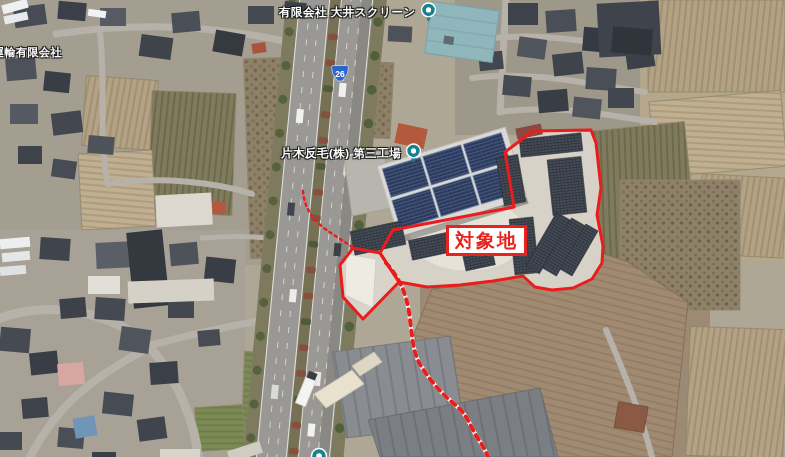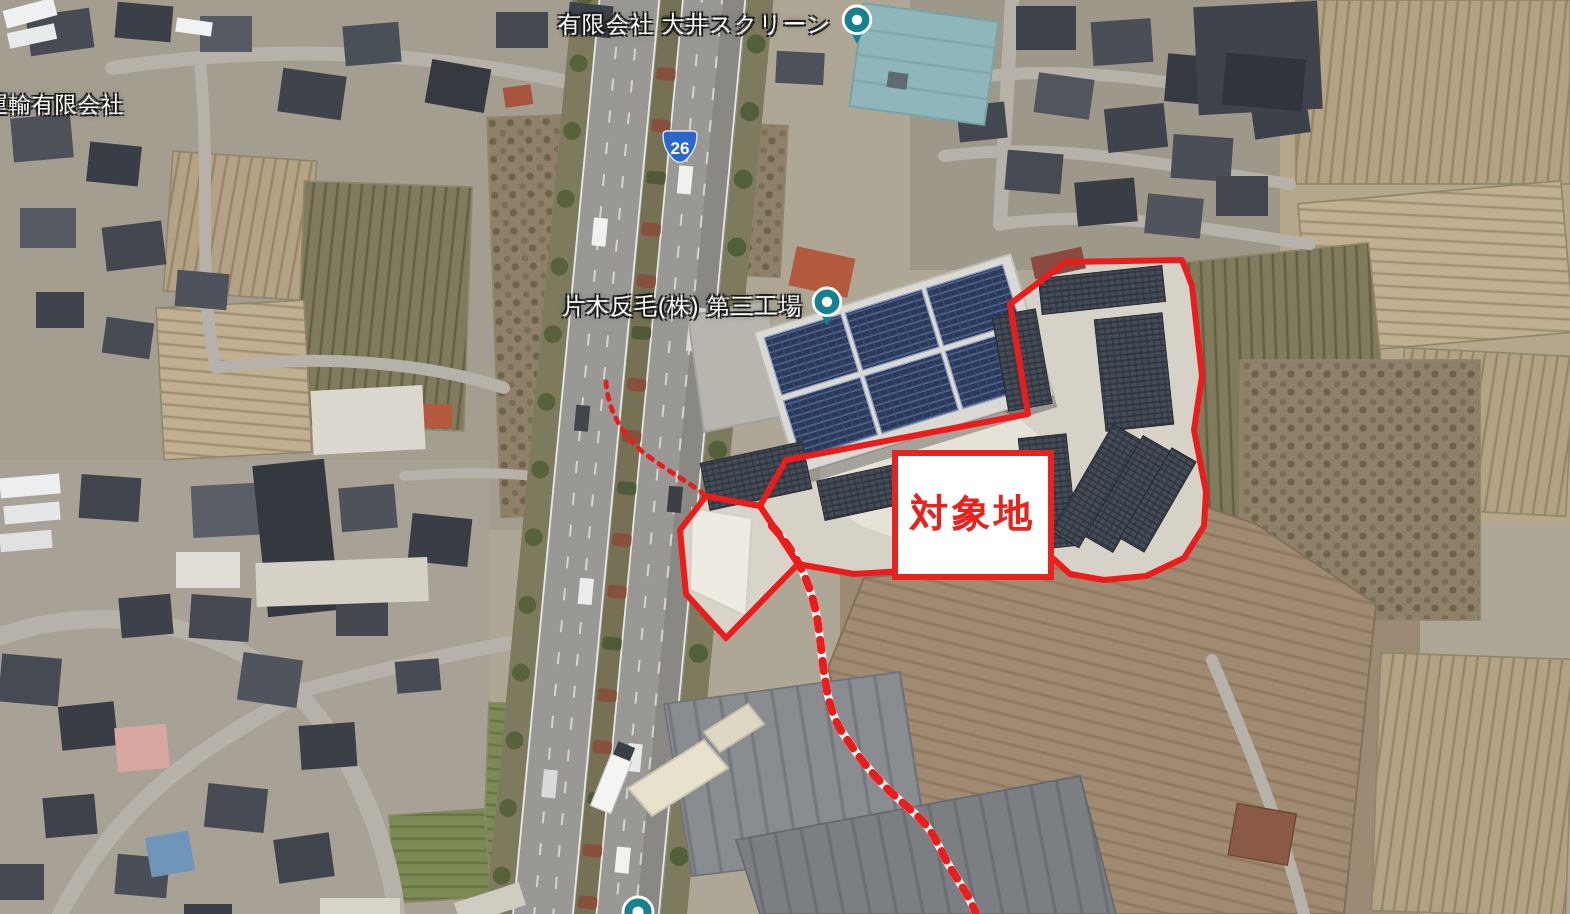--- a/index.html
+++ b/index.html
@@ -1,29 +1,29 @@
 <!DOCTYPE html>
 <html><head>
 <meta charset="utf-8">
 <style>
   html,body{margin:0;padding:0;background:#1e1e1e}
   .stage{position:relative;width:785px;height:457px;overflow:hidden;
          font-family:"Liberation Sans","DejaVu Sans",sans-serif;background:#aea795}
   .stage svg.scene{position:absolute;left:0;top:0;display:block}
   .maplabel{position:absolute;display:flex;align-items:center;gap:3px;color:#fff;
-            font-size:11.5px;font-weight:normal;letter-spacing:.5px;white-space:nowrap;
+            font-size:11.5px;font-weight:bold;letter-spacing:.5px;white-space:nowrap;
             text-shadow:-1px -1px 0 rgba(25,25,25,.95),1px -1px 0 rgba(25,25,25,.95),
                         -1px 1px 0 rgba(25,25,25,.95),1px 1px 0 rgba(25,25,25,.95),
                         0 0 3px rgba(0,0,0,.65)}
   .lbl-top{left:279px;top:1px}
   .lbl-factory{left:281px;top:142px}
   .lbl-left{left:-7px;top:45px;font-size:11px}
   .target-box{position:absolute;left:446px;top:225px;background:#ffffff;
               border:3px solid #e8221c;color:#e8221c;font-weight:bold;font-size:19px;
-              line-height:1;padding:20px 6px;letter-spacing:2px}
+              line-height:1;padding:3px 6px;letter-spacing:2px}
   .pin{flex:0 0 auto}
 </style>
 </head>
 <body>
 
 <div class="stage">
   <svg class="scene" width="785" height="457" viewBox="0 0 785 457">
     <defs>
       <pattern id="pRowsTan" width="6" height="6" patternUnits="userSpaceOnUse" patternTransform="rotate(8)">
         <rect width="6" height="6" fill="#c0b091"></rect>

